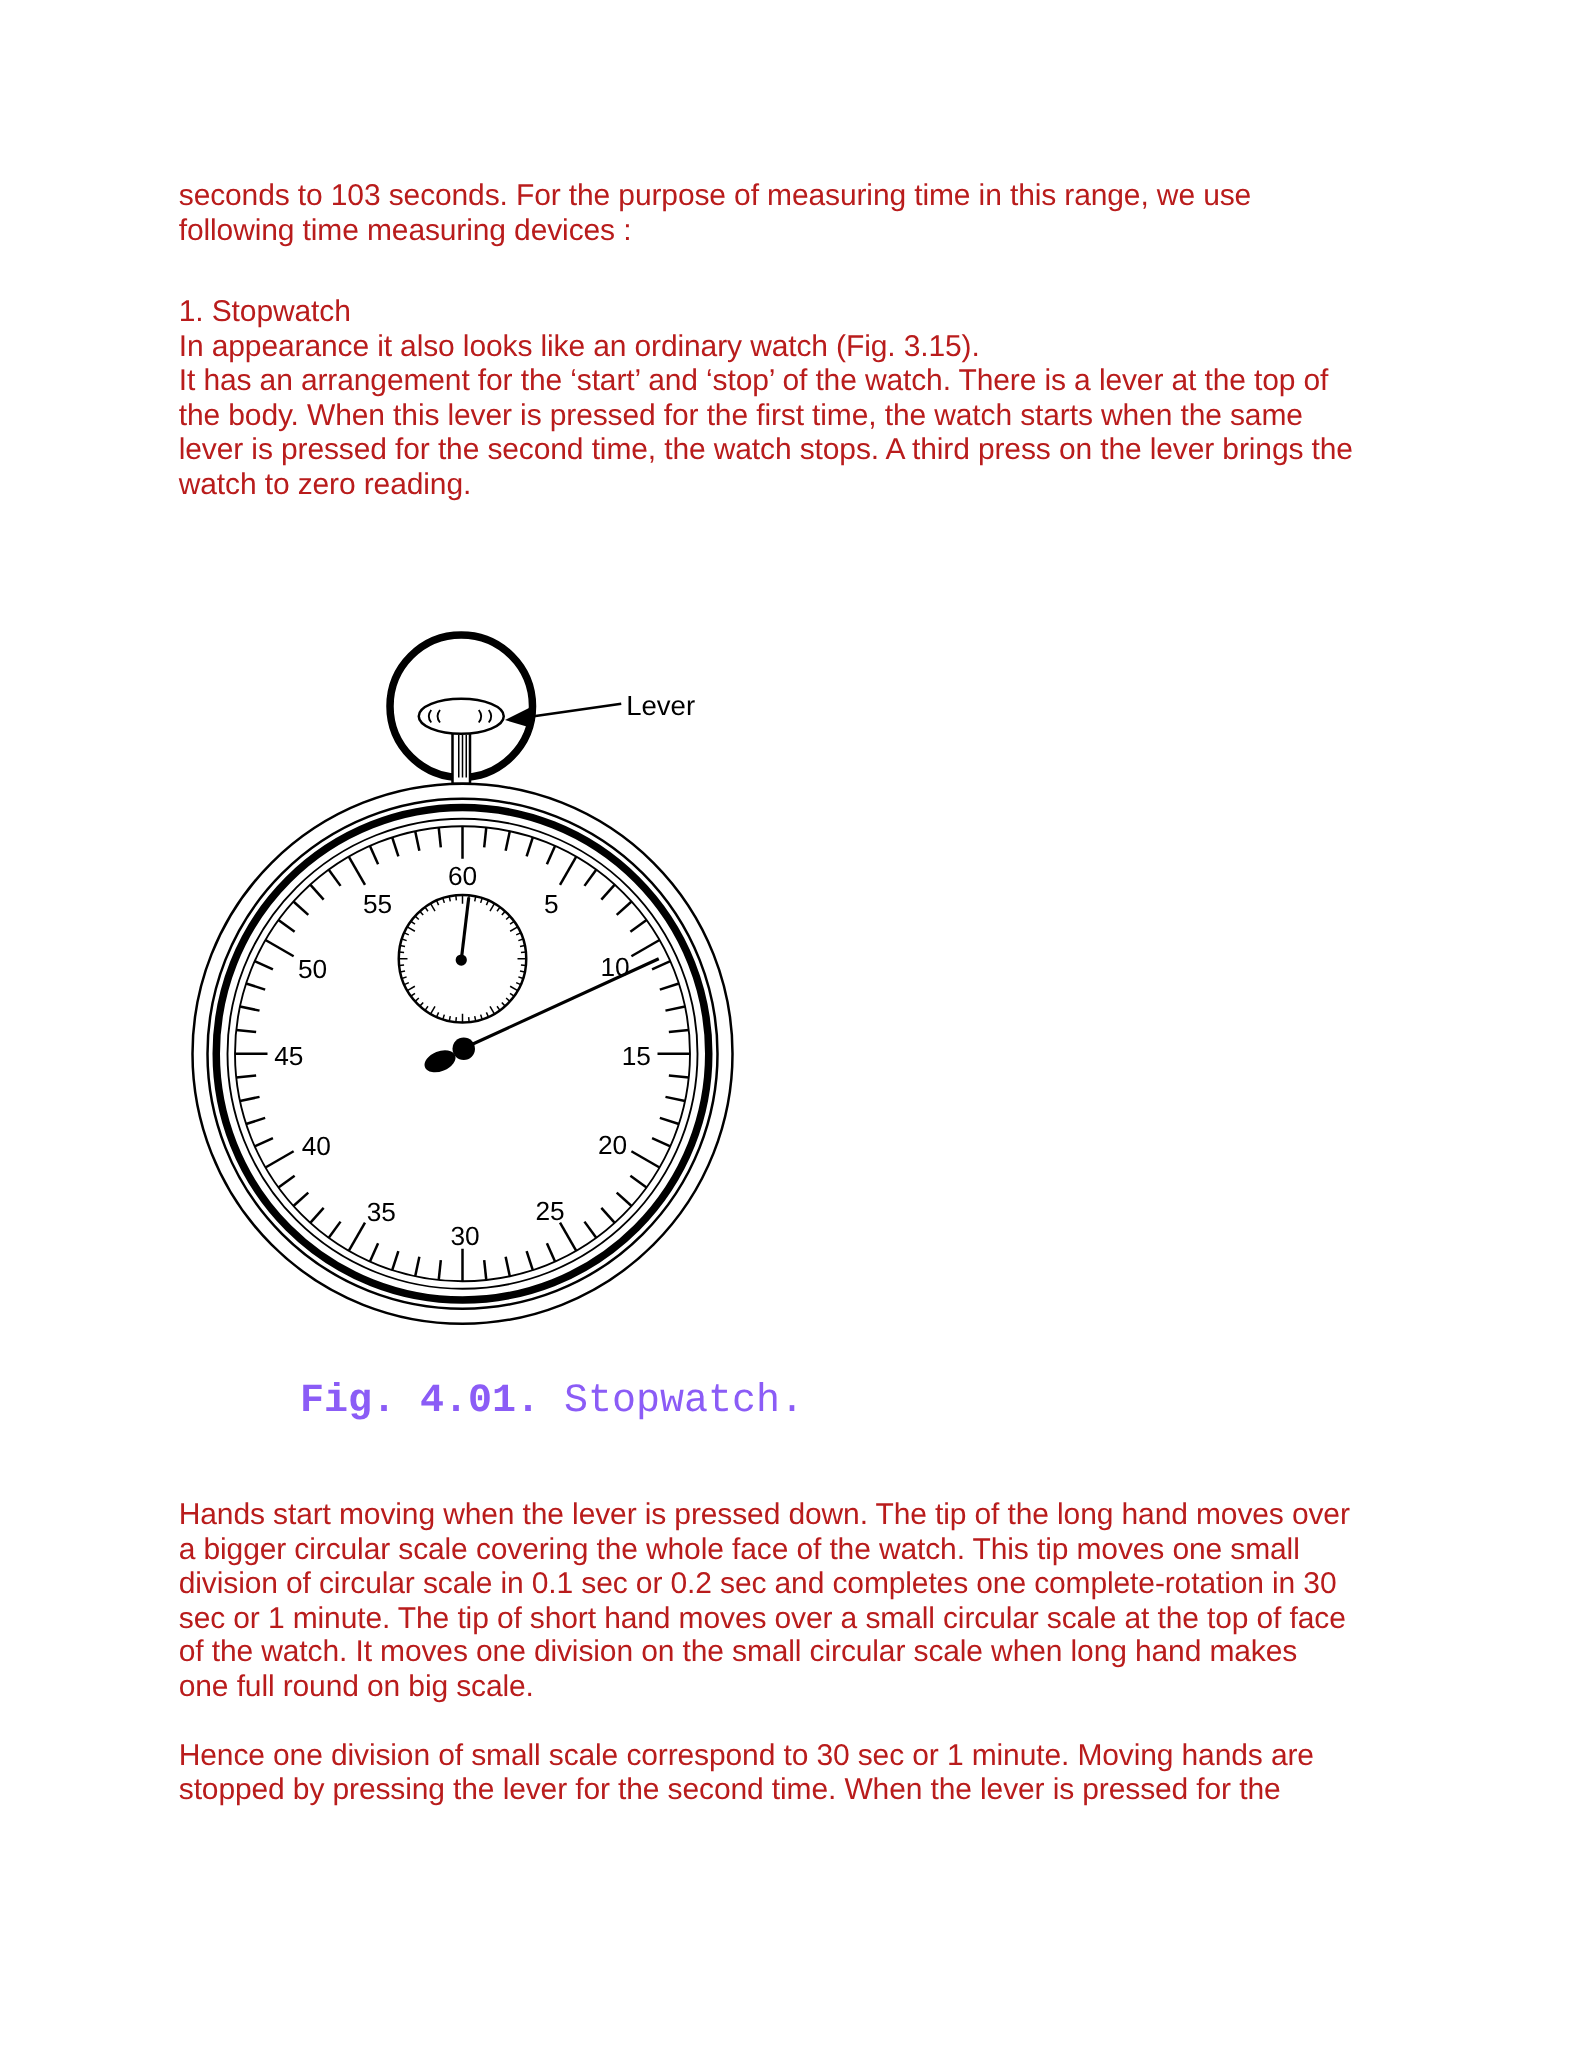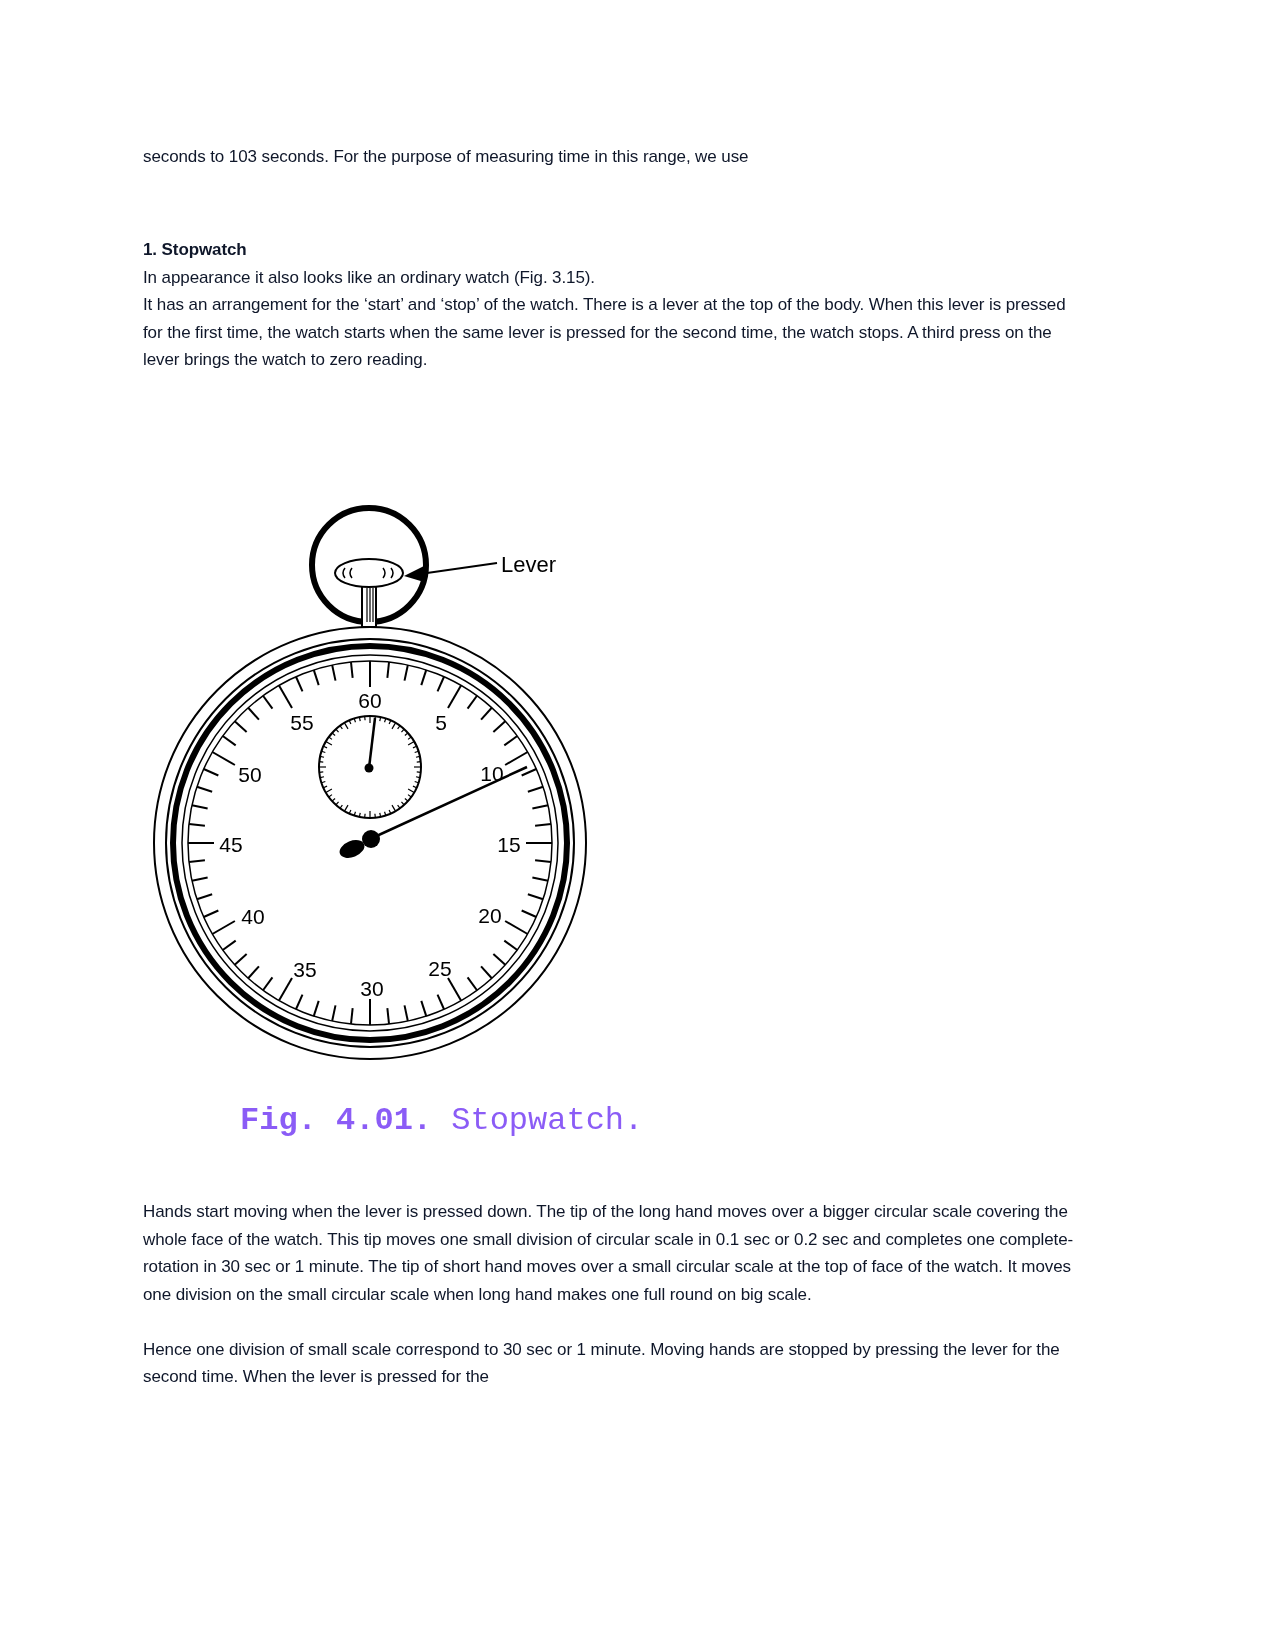--- a/index.html
+++ b/index.html
@@ -1,41 +1,42 @@
 <!DOCTYPE html>
 <html><head>
 <meta charset="utf-8">
 <style>
   html, body { margin: 0; padding: 0; background: #ffffff; }
   body { width: 1275px; height: 1650px; position: relative; overflow: hidden; }
   .page { position: absolute; left: 0; top: 0; width: 1275px; height: 1650px; background: #fff; }
   .text {
     position: absolute; left: 143px; width: 940px;
     font-family: "Liberation Sans", sans-serif;
-    font-size: 17px; line-height: 27.5px; color: #0f172a;
+    font-size: 24px; line-height: 27.5px; color: #b91c1c;
     letter-spacing: -0.1px;
   }
   .text p { margin: 0; }
-  .heading { font-weight: bold; }
+  .heading { font-weight: normal; }
   .figure { position: absolute; left: 140px; top: 495px; width: 480px; height: 600px; }
   .caption {
     position: absolute; left: 240px; top: 1102px;
     font-family: Liberation Mono, monospace; font-size: 32px; color: #8b5cf6;
   }
   .caption .num { font-weight: bold; }
   .lever-label { font-family: "Liberation Sans", sans-serif; font-size: 22px; }
   .dial-num { font-family: "Liberation Sans", sans-serif; font-size: 21px; }
 </style>
 </head>
 <body>
 
 <div class="page">
 
   <div class="text" style="top:143px;">
     <p>seconds to 103 seconds. For the purpose of measuring time in this range, we use</p>
+    <p>following time measuring devices :</p>
   </div>
 
   <div class="text" style="top:236px;">
     <p class="heading">1. Stopwatch</p>
     <p>In appearance it also looks like an ordinary watch (Fig. 3.15).</p>
     <p>It has an arrangement for the ‘start’ and ‘stop’ of the watch. There is a lever at the top of the body. When this lever is pressed for the first time, the watch starts when the same lever is pressed for the second time, the watch stops. A third press on the lever brings the watch to zero reading.</p>
   </div>
 
   <div class="figure">
     <svg width="480" height="600" viewBox="140 495 480 600">

